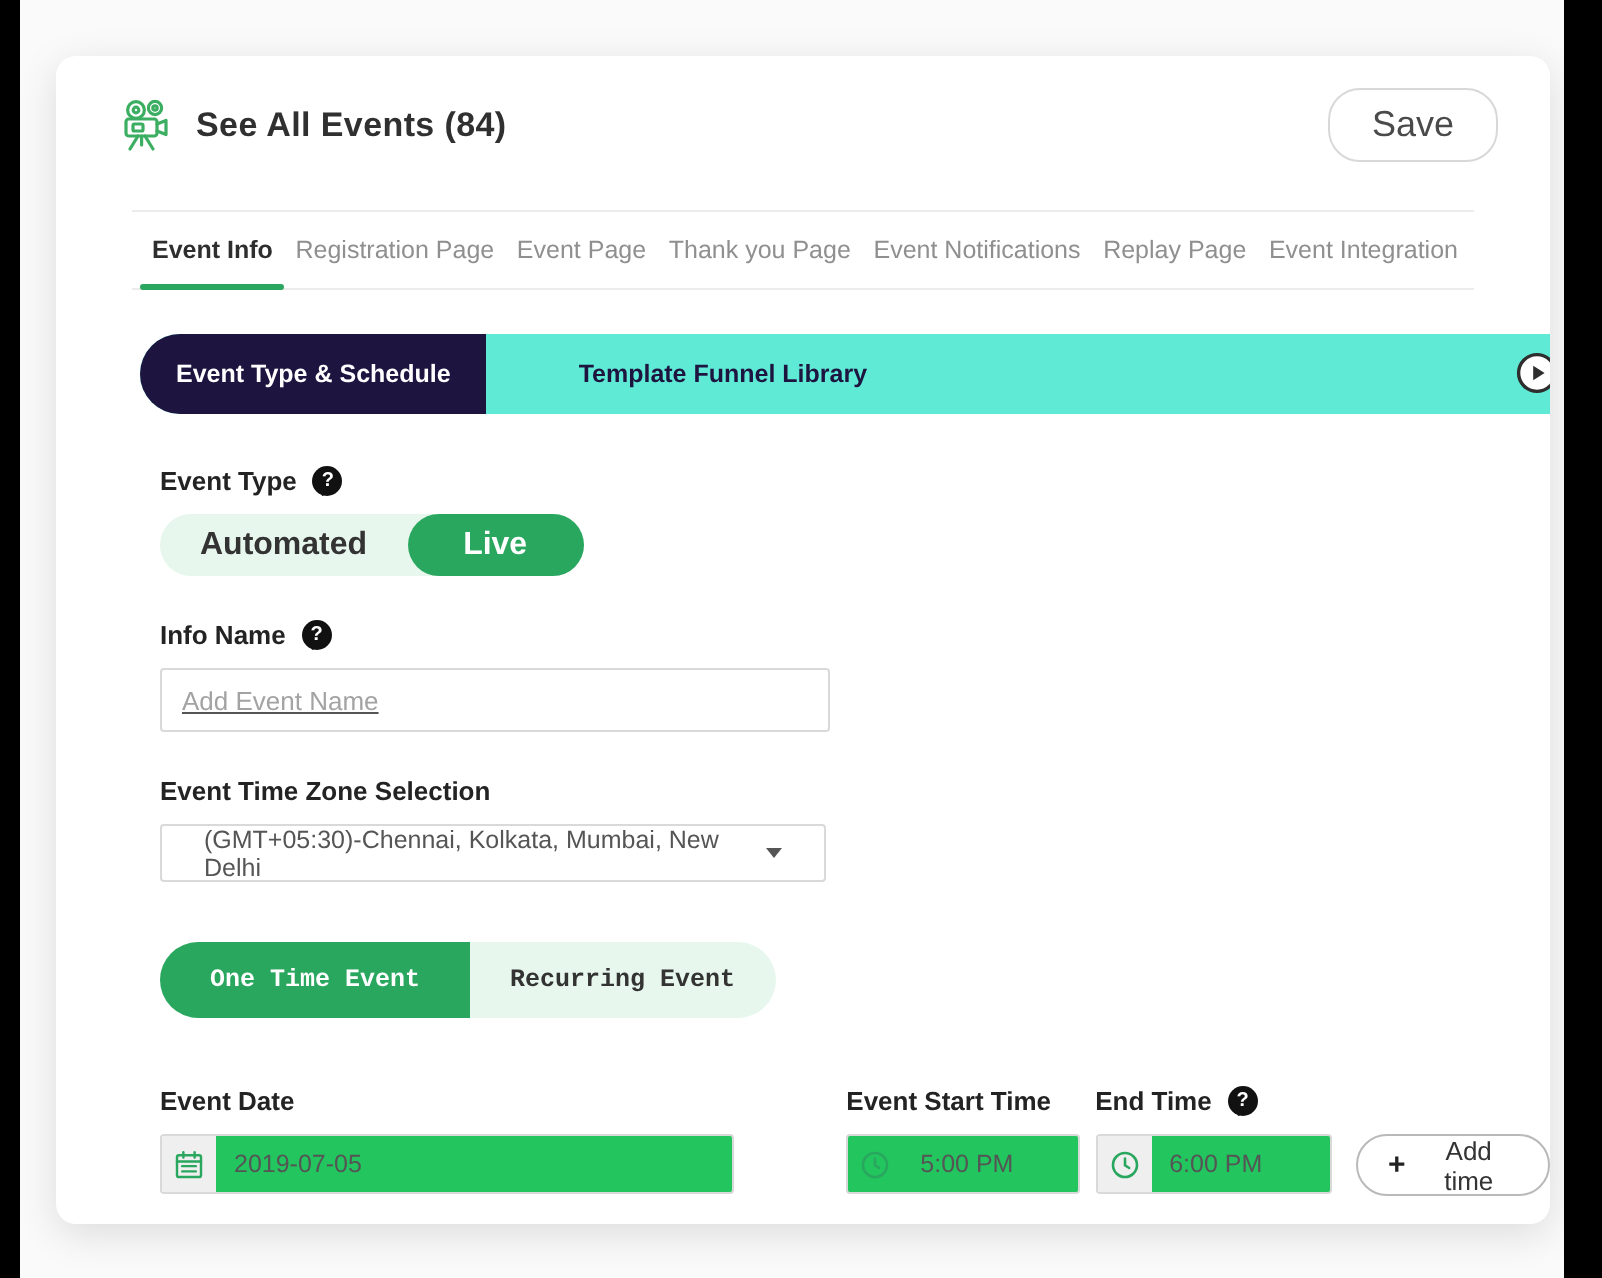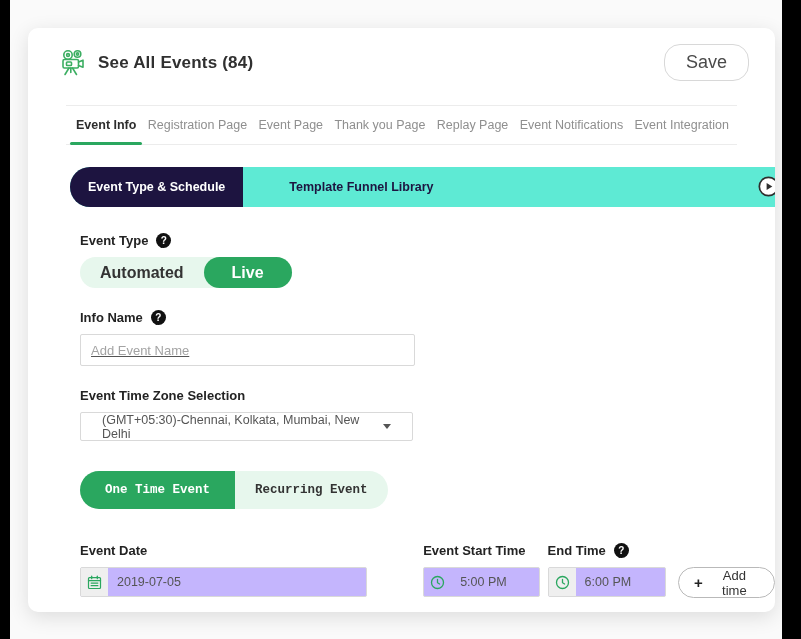--- a/index.html
+++ b/index.html
@@ -137,21 +137,21 @@
     border-left: 4px solid transparent; border-right: 4px solid transparent;
     border-top: 5px solid #555;
   }
   .bottom-row { display: flex; align-items: flex-start; margin-top: 34px; }
   .col-date { width: 296px; margin-right: 56px; }
   .col-start { width: 120px; margin-right: 8px; }
   .col-end { width: 122px; margin-right: 12px; }
   .input-group {
     display: flex; align-items: center;
     border: 1px solid #d9d9d9; border-radius: 2px;
-    height: 30px; background: #c4b5fd; cursor: text;
+    height: 30px; background: #22c55e; cursor: text;
   }
   .addon {
     width: 27px; height: 28px; flex: 0 0 27px;
     display: flex; align-items: center; justify-content: center;
   }
   .addon.gray { background: #efefef; }
   .group-value { font-size: 12.5px; color: #555; padding-left: 9px; white-space: nowrap; }
   .add-time-btn {
     height: 31px; margin-top: 24px;
     border: 1px solid #b9b9b9; border-radius: 16px;
@@ -186,22 +186,22 @@
       </span>
       <span class="page-title">See All Events (84)</span>
       <button class="save-btn">Save</button>
     </div>
 
     <div class="tabs">
       <div class="tab active">Event Info</div>
       <div class="tab">Registration Page</div>
       <div class="tab">Event Page</div>
       <div class="tab">Thank you Page</div>
+      <div class="tab">Event Notifications</div>
       <div class="tab">Replay Page</div>
-      <div class="tab">Event Notifications</div>
       <div class="tab">Event Integration</div>
     </div>
 
     <div class="subtabs">
       <div class="subtab-active">Event Type &amp; Schedule</div>
       <div class="subtab-secondary">Template Funnel Library</div>
       <span class="play-icon">
         <svg width="21" height="21" viewBox="0 0 21 21">
           <circle cx="10.5" cy="10.5" r="9.2" fill="#fff" stroke="#2e2e2e" stroke-width="1.7"></circle>
           <path d="M8.6 6.9 L14.3 10.5 L8.6 14.1 Z" fill="#2e2e2e"></path>

